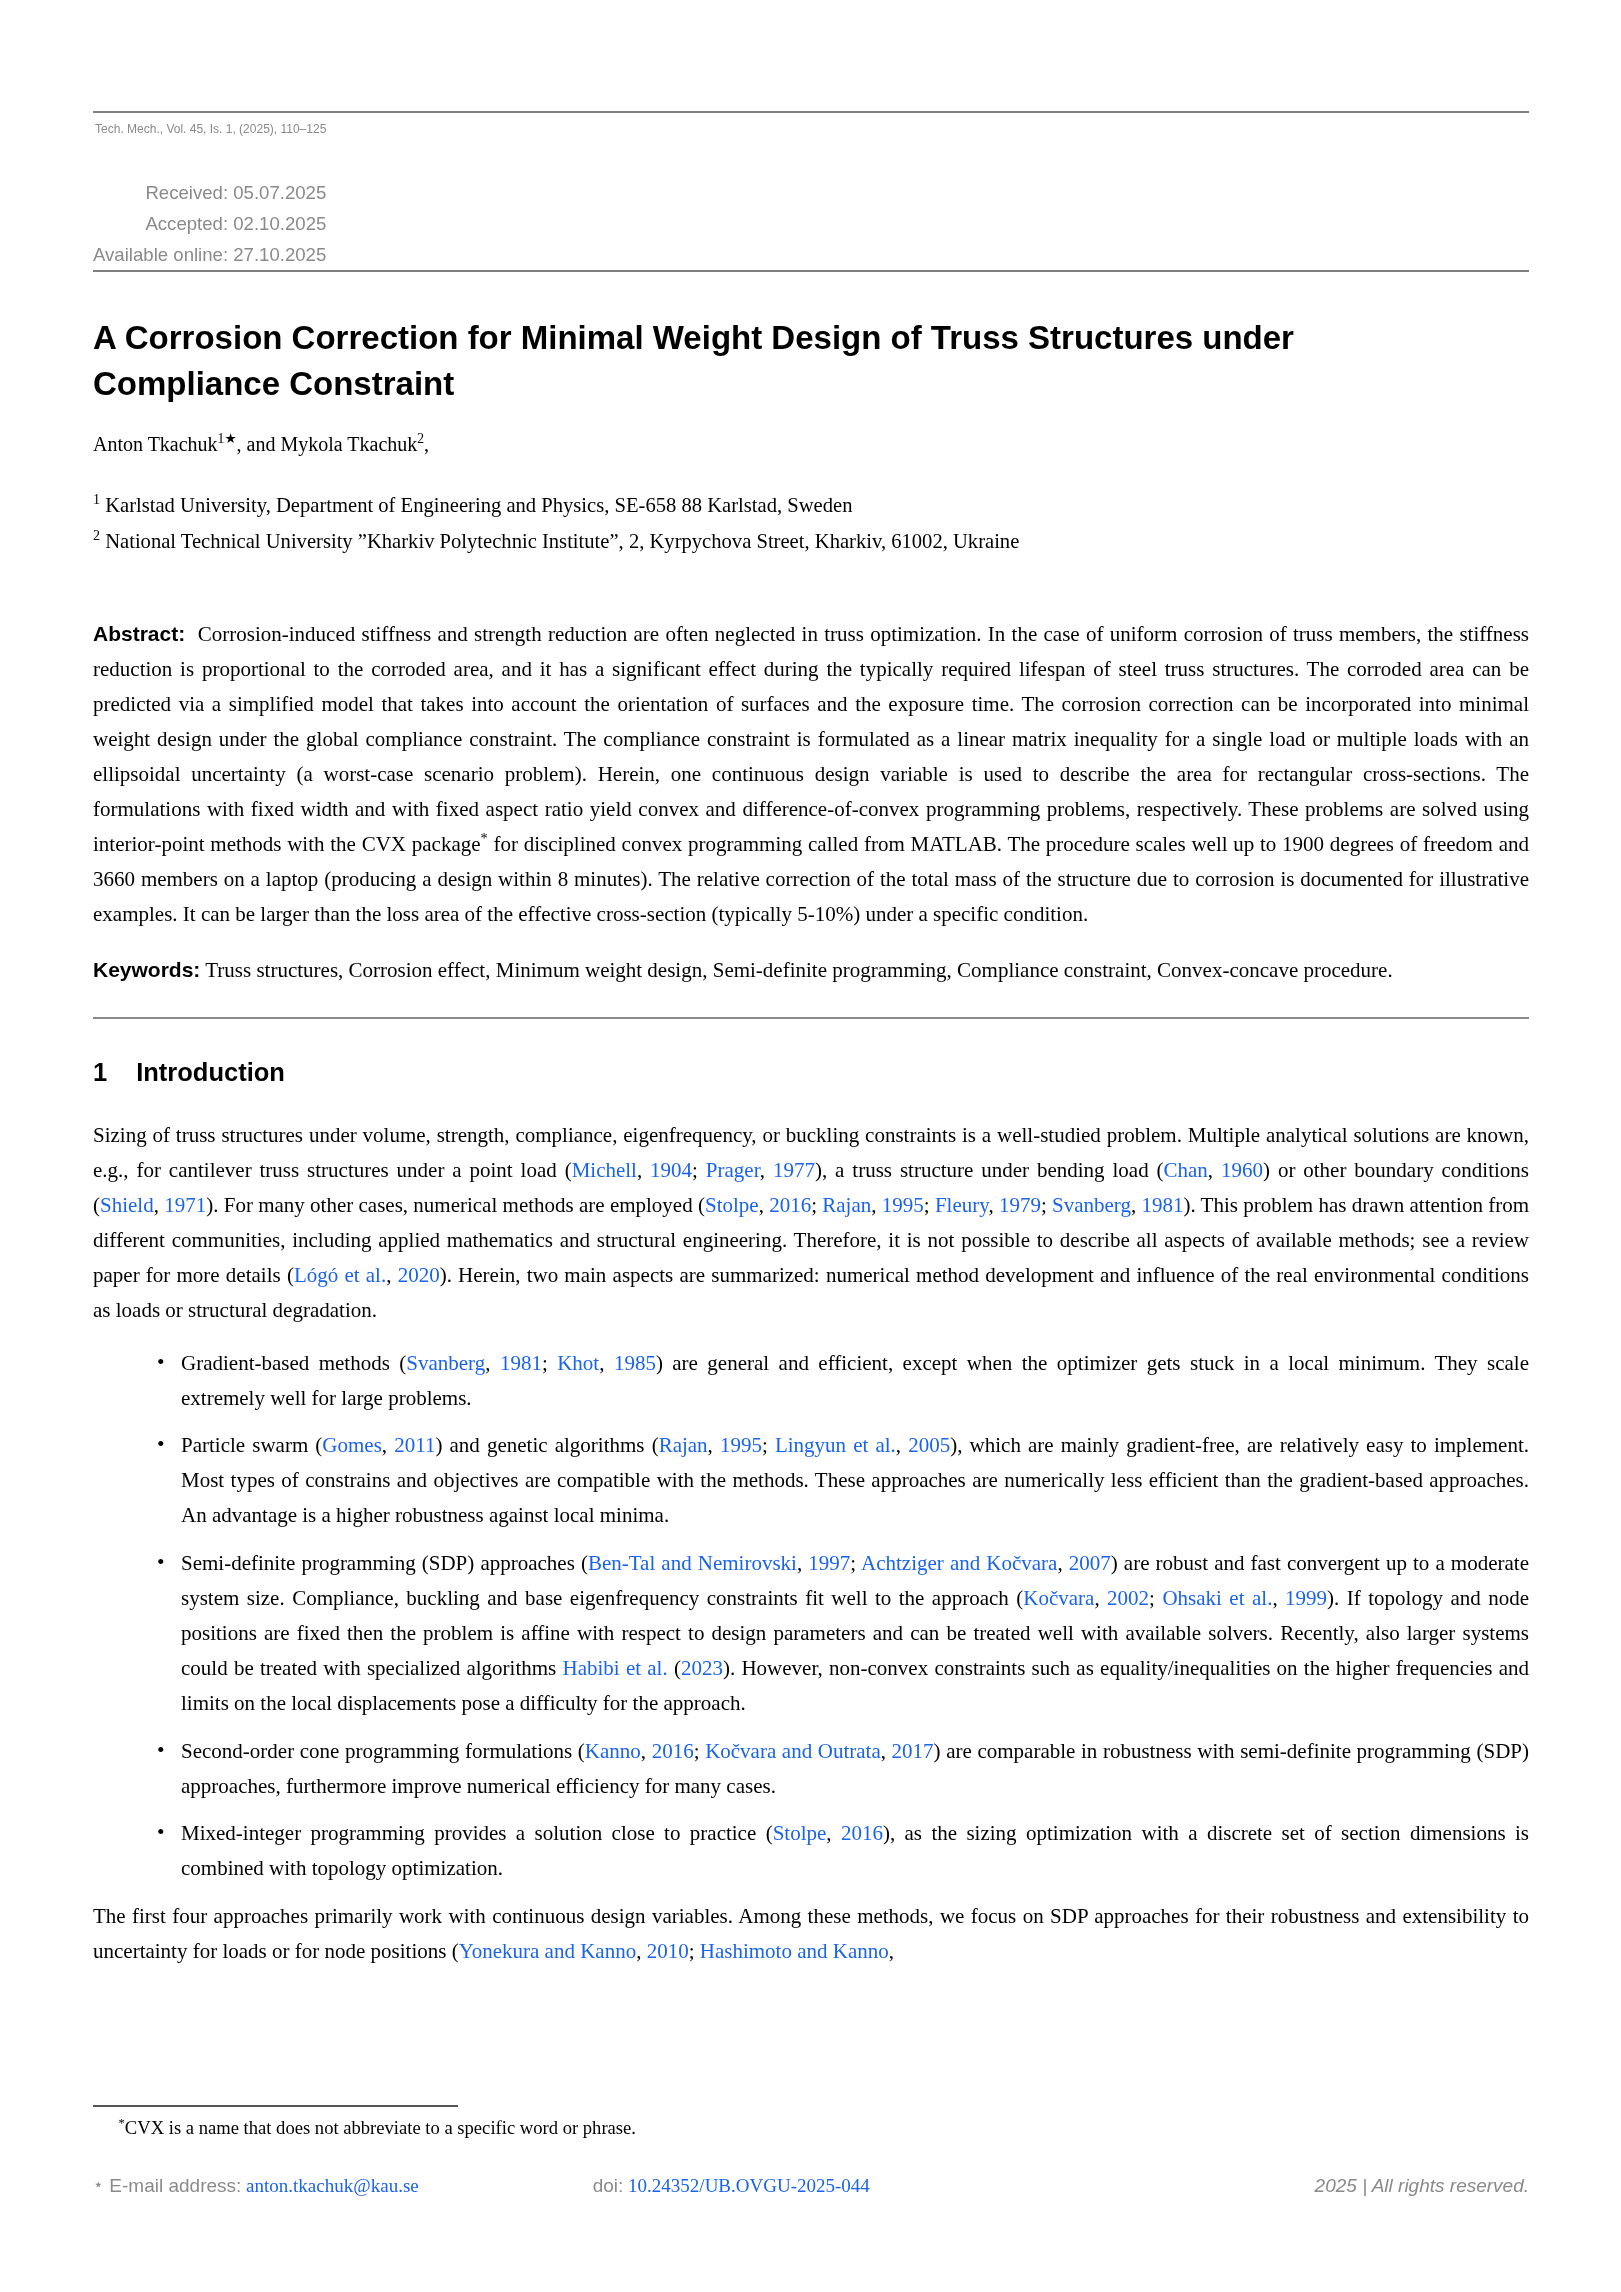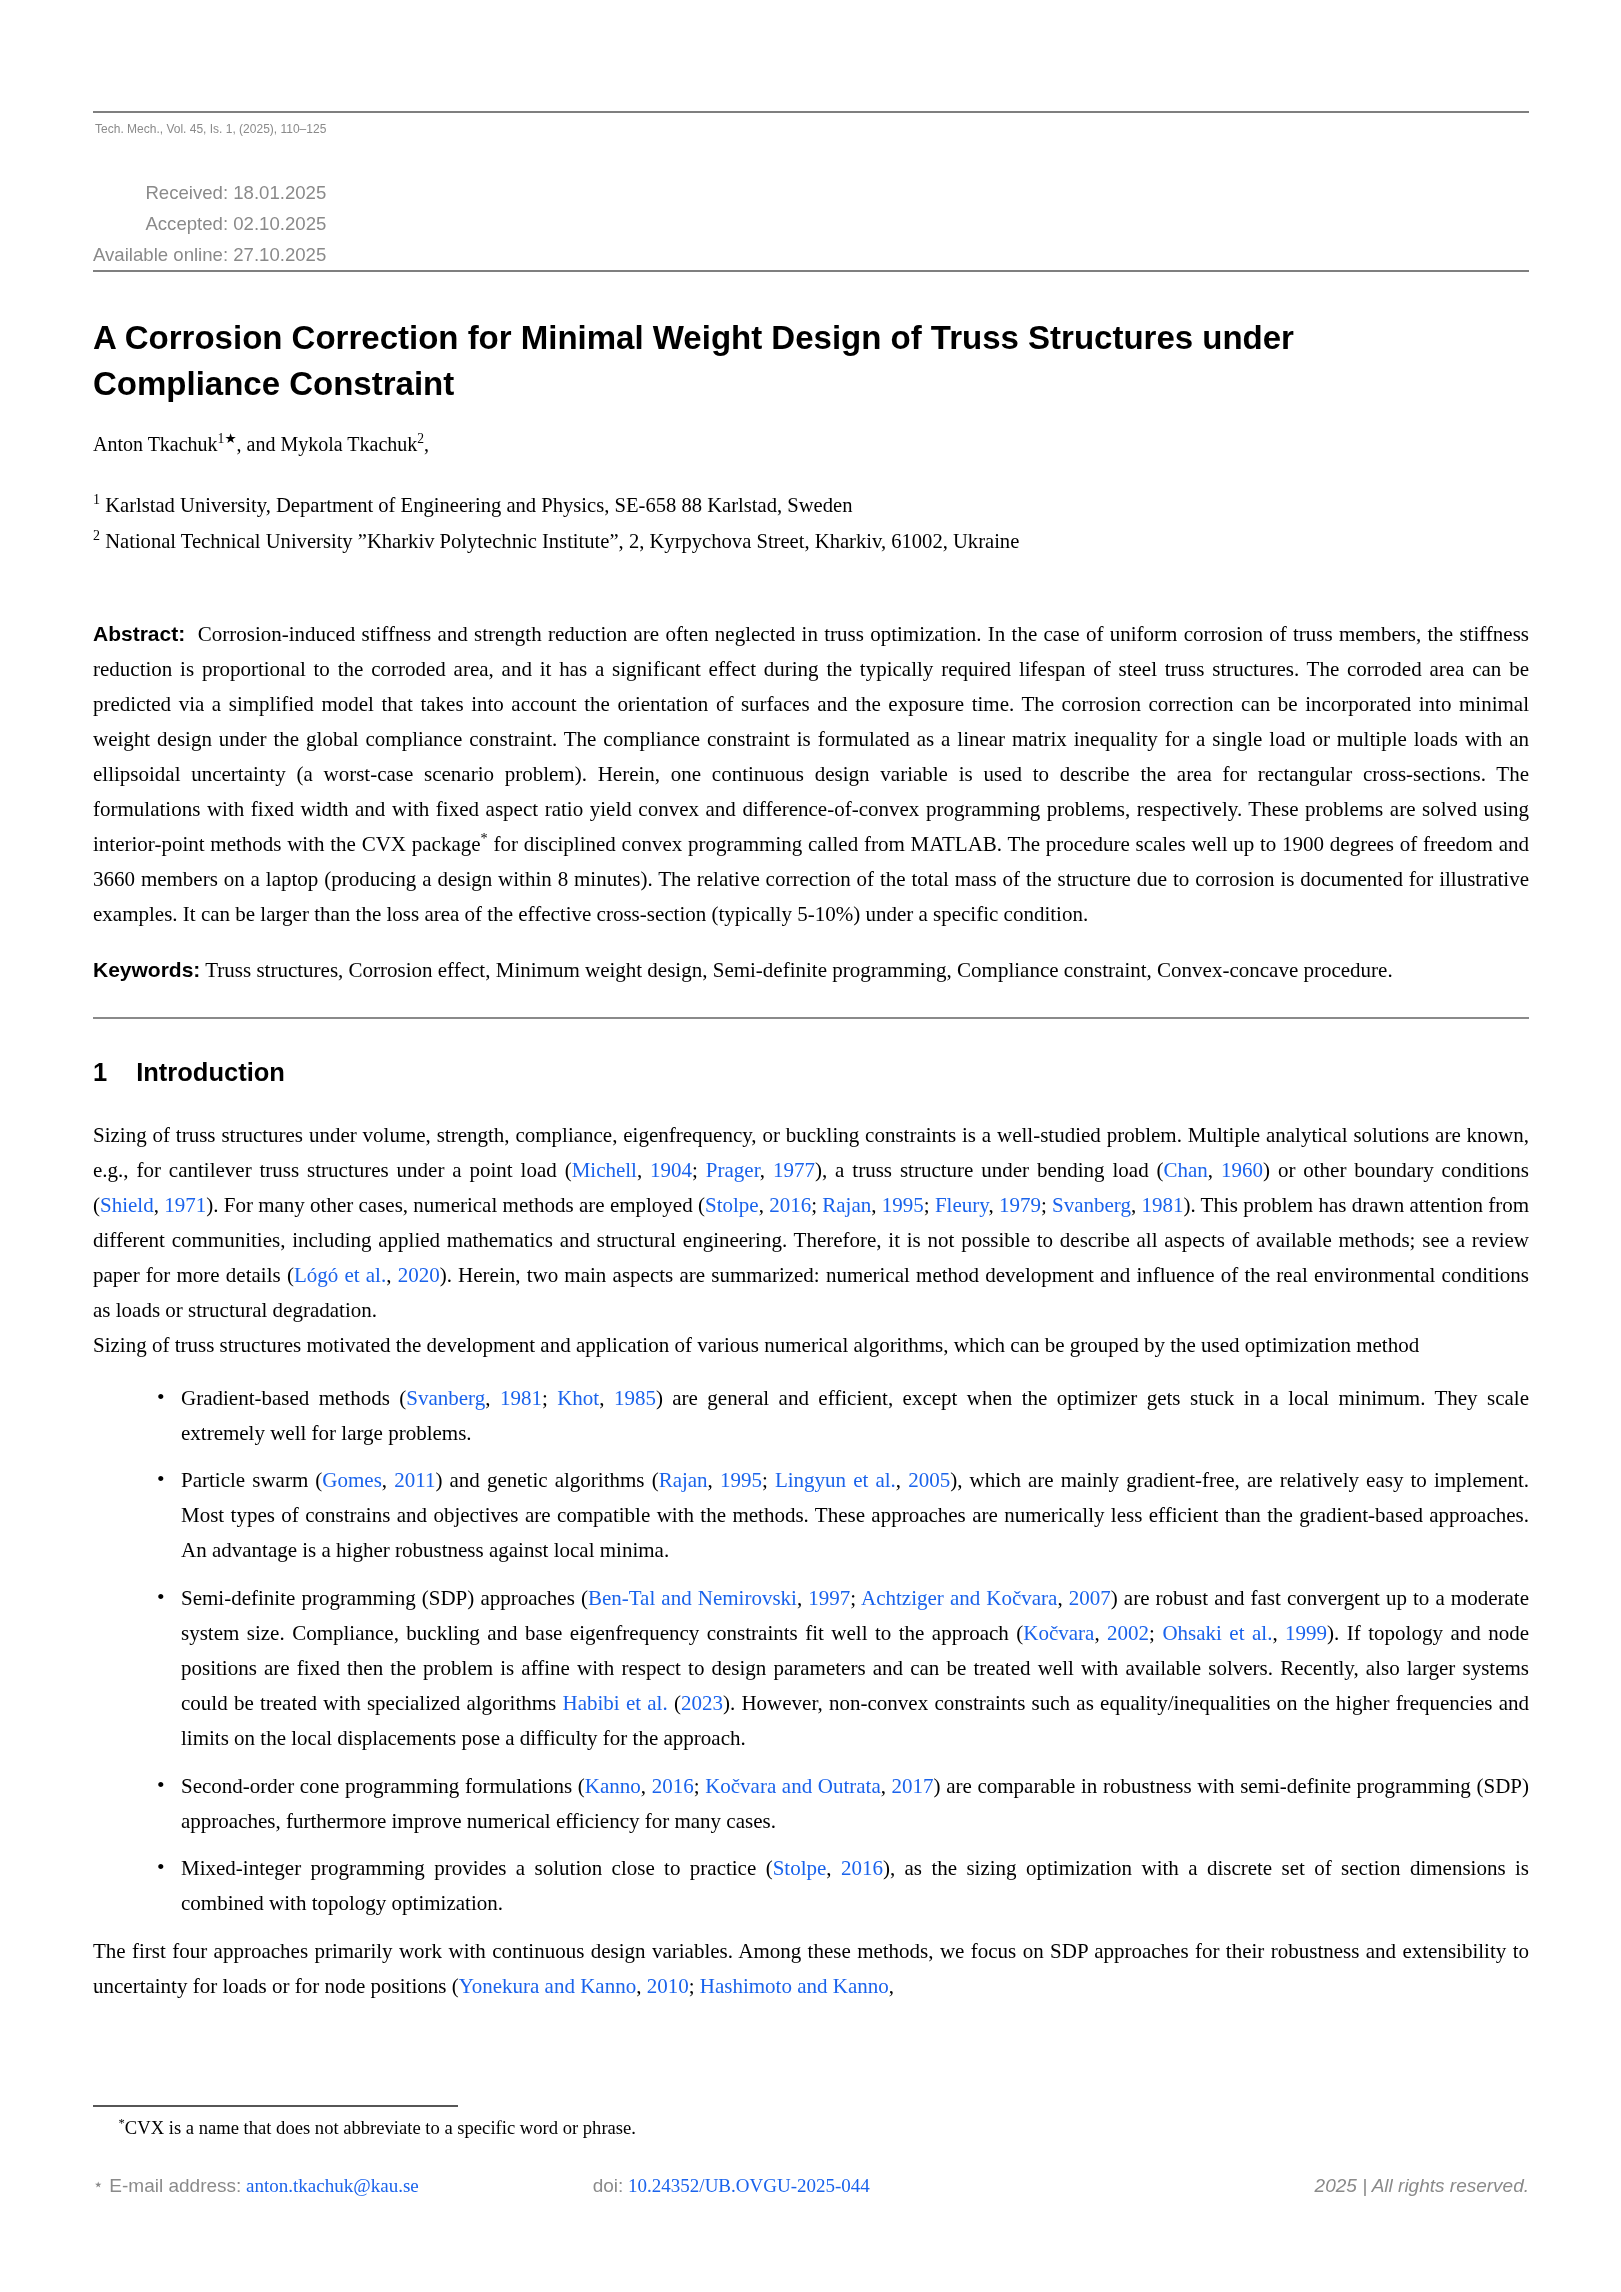--- a/index.html
+++ b/index.html
@@ -67,21 +67,21 @@
 <body>
 
 <div class="page">
   <div class="content">
 
     <hr class="rule-top">
 
     <div class="masthead">
       <div class="mh-right">
         <div class="cite-line">Tech. Mech., Vol. 45, Is. 1, (2025), 110–125</div>
-        <div class="date-line">Received: 18.01.2025</div>
+        <div class="date-line">Received: 05.07.2025</div>
         <div class="date-line">Accepted: 02.10.2025</div>
         <div class="date-line">Available online: 27.10.2025</div>
       </div>
     </div>
 
     <hr class="rule-bottom">
 
     <div class="title">A Corrosion Correction for Minimal Weight Design of Truss Structures under Compliance Constraint</div>
 
     <div class="authors"><span>Anton Tkachuk</span><span class="sup">1★</span><span>, and Mykola Tkachuk</span><span class="sup">2</span><span>,</span></div>
@@ -95,21 +95,20 @@
       <span><span>Corrosion-induced stiffness and strength reduction are often neglected in truss optimization. In the case of uniform corrosion of truss members, the stiffness reduction is proportional to the corroded area, and it has a significant effect during the typically required lifespan of steel truss structures. The corroded area can be predicted via a simplified model that takes into account the orientation of surfaces and the exposure time. The corrosion correction can be incorporated into minimal weight design under the global compliance constraint. The compliance constraint is formulated as a linear matrix inequality for a single load or multiple loads with an ellipsoidal uncertainty (a worst-case scenario problem). Herein, one continuous design variable is used to describe the area for rectangular cross-sections. The formulations with fixed width and with fixed aspect ratio yield convex and difference-of-convex programming problems, respectively. These problems are solved using interior-point methods with the CVX package</span><span class="sup">*</span><span> for disciplined convex programming called from MATLAB. The procedure scales well up to 1900 degrees of freedom and 3660 members on a laptop (producing a design within 8 minutes). The relative correction of the total mass of the structure due to corrosion is documented for illustrative examples. It can be larger than the loss area of the effective cross-section (typically 5-10%) under a specific condition.</span></span></p>
 
     <p class="keywords"><span class="label">Keywords:</span>
       <span>Truss structures, Corrosion effect, Minimum weight design, Semi-definite programming, Compliance constraint, Convex-concave procedure.</span></p>
 
     <hr class="rule-mid">
 
     <div class="sec-head"><span class="sec-num">1</span><span>Introduction</span></div>
 
     <p class="para para1"><span>Sizing of truss structures under volume, strength, compliance, eigenfrequency, or buckling constraints is a well-studied problem. Multiple analytical solutions are known, e.g., for cantilever truss structures under a point load (</span><a class="link">Michell</a><span>, </span><a class="link">1904</a><span>; </span><a class="link">Prager</a><span>, </span><a class="link">1977</a><span>), a truss structure under bending load (</span><a class="link">Chan</a><span>, </span><a class="link">1960</a><span>) or other boundary conditions (</span><a class="link">Shield</a><span>, </span><a class="link">1971</a><span>). For many other cases, numerical methods are employed (</span><a class="link">Stolpe</a><span>, </span><a class="link">2016</a><span>; </span><a class="link">Rajan</a><span>, </span><a class="link">1995</a><span>; </span><a class="link">Fleury</a><span>, </span><a class="link">1979</a><span>; </span><a class="link">Svanberg</a><span>, </span><a class="link">1981</a><span>). This problem has drawn attention from different communities, including applied mathematics and structural engineering. Therefore, it is not possible to describe all aspects of available methods; see a review paper for more details (</span><a class="link">Lógó et al.</a><span>, </span><a class="link">2020</a><span>). Herein, two main aspects are summarized: numerical method development and influence of the real environmental conditions as loads or structural degradation.</span></p>
-    <p class="para">Sizing of truss structures motivated the development and application of various numerical algorithms, which can be grouped by the used optimization method</p>
 
     <ul class="bullets">
       <li class="para"><span>Gradient-based methods (</span><a class="link">Svanberg</a><span>, </span><a class="link">1981</a><span>; </span><a class="link">Khot</a><span>, </span><a class="link">1985</a><span>) are general and efficient, except when the optimizer gets stuck in a local minimum. They scale extremely well for large problems.</span></li>
       <li class="para"><span>Particle swarm (</span><a class="link">Gomes</a><span>, </span><a class="link">2011</a><span>) and genetic algorithms (</span><a class="link">Rajan</a><span>, </span><a class="link">1995</a><span>; </span><a class="link">Lingyun et al.</a><span>, </span><a class="link">2005</a><span>), which are mainly gradient-free, are relatively easy to implement. Most types of constrains and objectives are compatible with the methods. These approaches are numerically less efficient than the gradient-based approaches. An advantage is a higher robustness against local minima.</span></li>
       <li class="para"><span>Semi-definite programming (SDP) approaches (</span><a class="link">Ben-Tal and Nemirovski</a><span>, </span><a class="link">1997</a><span>; </span><a class="link">Achtziger and Kočvara</a><span>, </span><a class="link">2007</a><span>) are robust and fast convergent up to a moderate system size. Compliance, buckling and base eigenfrequency constraints fit well to the approach (</span><a class="link">Kočvara</a><span>, </span><a class="link">2002</a><span>; </span><a class="link">Ohsaki et al.</a><span>, </span><a class="link">1999</a><span>). If topology and node positions are fixed then the problem is affine with respect to design parameters and can be treated well with available solvers. Recently, also larger systems could be treated with specialized algorithms </span><a class="link">Habibi et al.</a><span> (</span><a class="link">2023</a><span>). However, non-convex constraints such as equality/inequalities on the higher frequencies and limits on the local displacements pose a difficulty for the approach.</span></li>
       <li class="para"><span>Second-order cone programming formulations (</span><a class="link">Kanno</a><span>, </span><a class="link">2016</a><span>; </span><a class="link">Kočvara and Outrata</a><span>, </span><a class="link">2017</a><span>) are comparable in robustness with semi-definite programming (SDP) approaches, furthermore improve numerical efficiency for many cases.</span></li>
       <li class="para"><span>Mixed-integer programming provides a solution close to practice (</span><a class="link">Stolpe</a><span>, </span><a class="link">2016</a><span>), as the sizing optimization with a discrete set of section dimensions is combined with topology optimization.</span></li>
     </ul>
 
     <p class="para para3"><span>The first four approaches primarily work with continuous design variables. Among these methods, we focus on SDP approaches for their robustness and extensibility to uncertainty for loads or for node positions (</span><a class="link">Yonekura and Kanno</a><span>, </span><a class="link">2010</a><span>; </span><a class="link">Hashimoto and Kanno</a><span>,</span></p>

